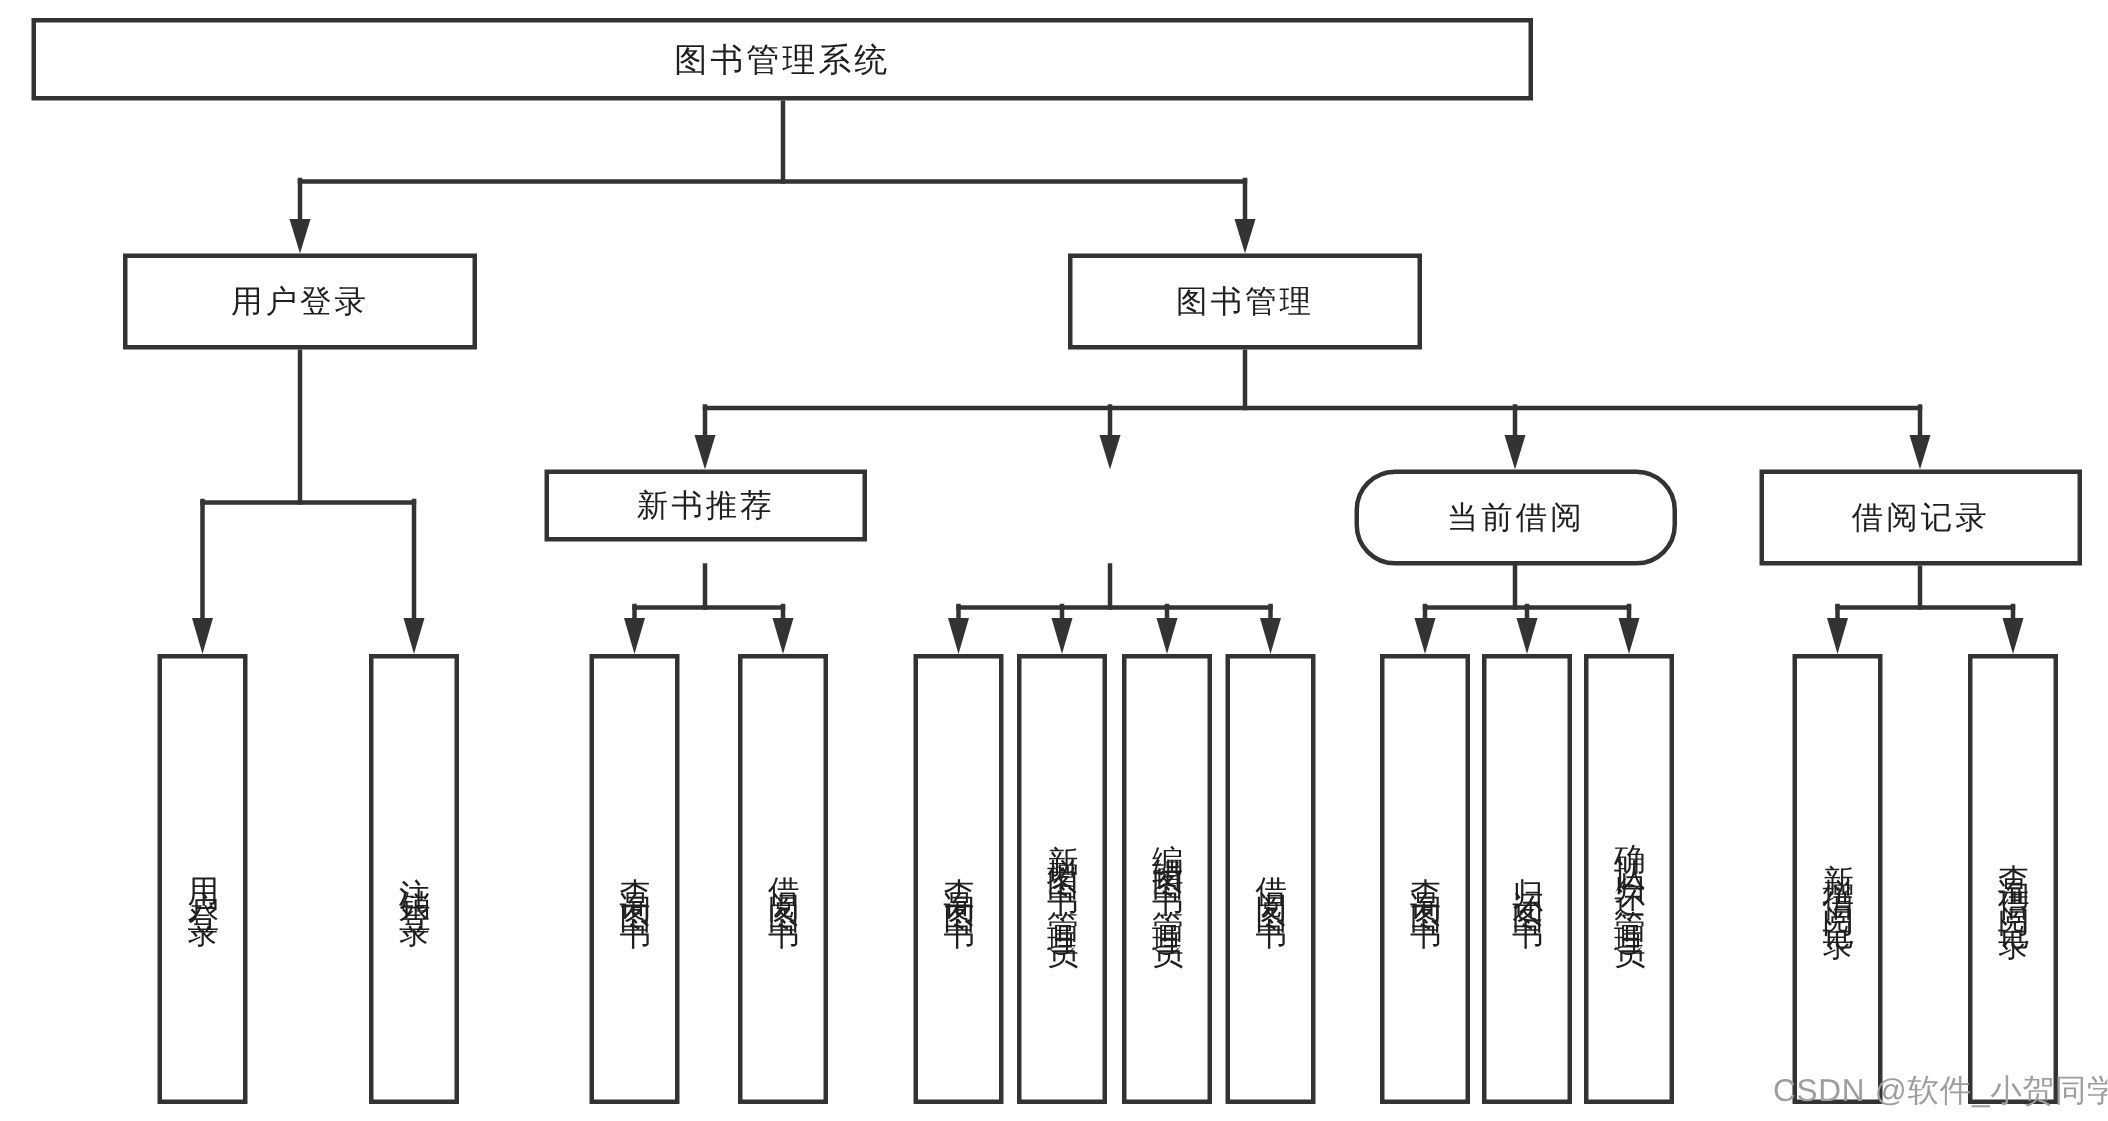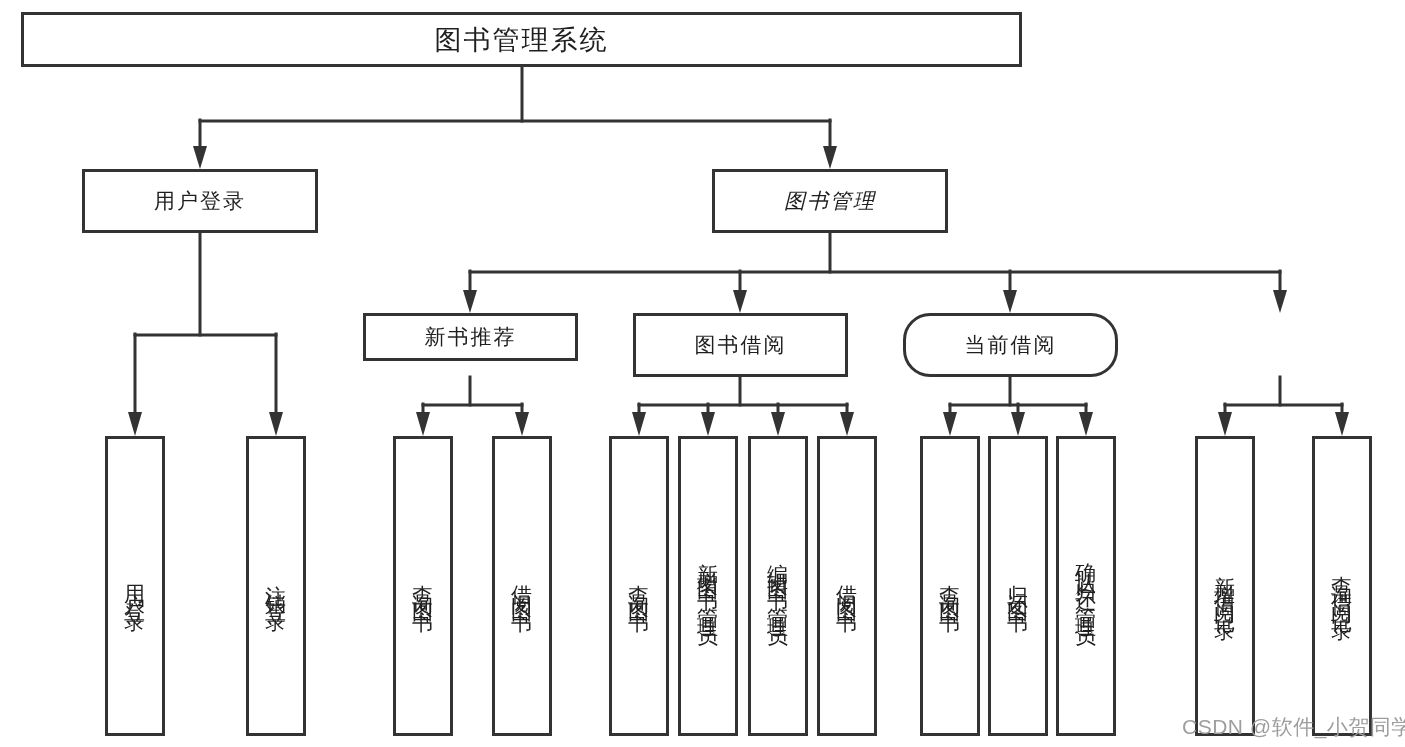--- a/index.html
+++ b/index.html
@@ -12,21 +12,21 @@
   svg.connectors { position:absolute; left:0; top:0; z-index:1; }
   svg.connectors line { stroke:var(--line,#333333); stroke-width:3; stroke-linecap:square; }
   svg.connectors polygon { fill:var(--line,#333333); }
   .node {
     position:absolute; z-index:2;
     background:#ffffff; border:3px solid var(--line,#333333);
     display:flex; align-items:center; justify-content:center;
     color:var(--text,#1f1f1f); font-size:21px; letter-spacing:2px;
     white-space:nowrap;
   }
-  .node.root  { font-size:27px; }
+  .node.root  { font-size:22px; }
   .node.leaf  { letter-spacing:0; }
   .leaf .vtext {
     writing-mode:vertical-rl; text-orientation:mixed;
     font-size:21px; letter-spacing:9px; line-height:1;
     white-space:nowrap;
   }
   .watermark {
     position:absolute; z-index:3; left:1182px; top:713px;
     font-size:21px; color:var(--watermark,#9e9e9e); letter-spacing:0.5px;
     white-space:nowrap;
@@ -95,25 +95,25 @@
     <line x1="1225" y1="405" x2="1342" y2="405"></line>
     <line x1="1225" y1="404" x2="1225" y2="414"></line>
     <line x1="1342" y1="404" x2="1342" y2="414"></line>
     <polygon points="1218,412 1232,412 1225,436"></polygon>
     <polygon points="1335,412 1349,412 1342,436"></polygon>
   </svg>
 
   <div class="node root" style="left:21px; top:12px; width:1001px; height:55px;">图书管理系统</div>
 
   <div class="node" style="left:82px; top:169px; width:236px; height:64px;">用户登录</div>
-  <div class="node" style="left:712px; top:169px; width:236px; height:64px;font-style:italic;">图书管理</div>
+  <div class="node" style="left:712px; top:169px; width:236px; height:64px;">图书管理</div>
 
   <div class="node" style="left:363px; top:313px; width:215px; height:48px;">新书推荐</div>
-  <div class="node" style="left:633px; top:313px; width:215px; height:64px;">图书借阅</div>
   <div class="node" style="left:903px; top:313px; width:215px; height:64px;border-radius:27px;">当前借阅</div>
+  <div class="node" style="left:1173px; top:313px; width:215px; height:64px;">借阅记录</div>
 
   <div class="node leaf" style="left:105px; top:436px; width:60px; height:300px;">
     <span class="vtext">用户登录</span>
   </div>
   <div class="node leaf" style="left:246px; top:436px; width:60px; height:300px;">
     <span class="vtext">注销登录</span>
   </div>
 
   <div class="node leaf" style="left:393px; top:436px; width:60px; height:300px;">
     <span class="vtext">查询图书</span>

